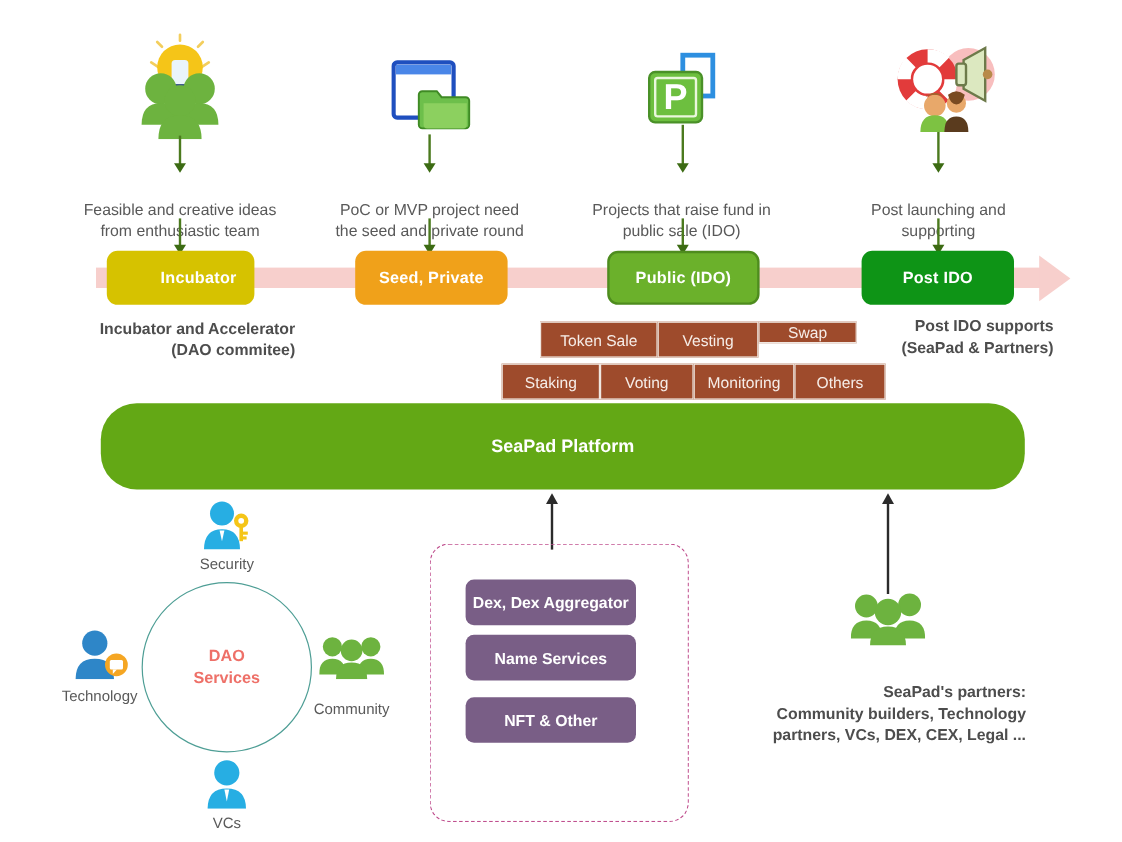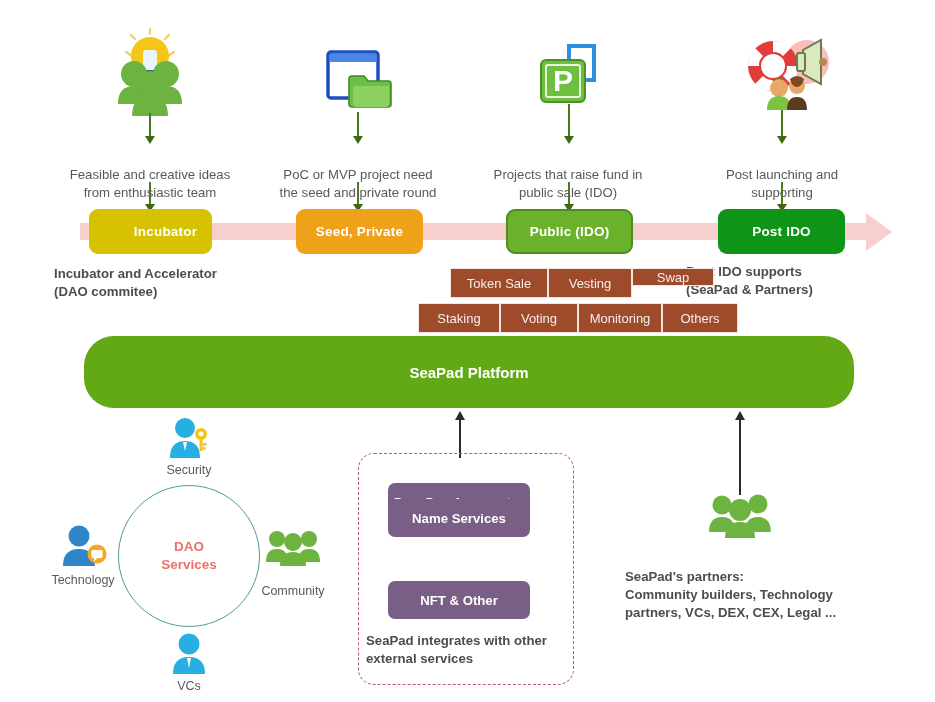--- a/index.html
+++ b/index.html
@@ -23,21 +23,21 @@
   
   .caption {
     text-align: center;
     font-size: 13.2px;
     line-height: 18px;
     color: #595959;
     white-space: pre-line;
     margin-top: 20px;
   }
   .bold-note {
-    text-align: left;
+    text-align: right;
     font-size: 13.2px;
     line-height: 18px;
     color: #4d4d4d;
     font-weight: bold;
     white-space: pre-line;
   }
   .small-label {
     text-align: center;
     font-size: 12.5px;
     line-height: 16px;
@@ -366,28 +366,26 @@
       <path d="M19 26 l2 10 l2 -10 z" fill="#ffffff"></path>
     </svg>
   </div>
   <div class="abs small-label" style="left:139px; top:678px; width:100px;">VCs</div>
 
   <div class="abs dashbox" style="left:358px; top:453px; width:216px; height:232px;"></div>
 
   <div class="abs svc" style="left:388px; top:483px; width:142px; height:38px;">
     <span>Dex, Dex Aggregator</span>
   </div>
-  <div class="abs svc" style="left:388px; top:499px; width:142px; height:38px;">
+  <div class="abs svc" style="left:388px; top:529px; width:142px; height:38px;">
     <span>Name Services</span>
   </div>
   <div class="abs svc" style="left:388px; top:581px; width:142px; height:38px;">
     <span>NFT &amp; Other</span>
   </div>
-  <div class="abs bold-note" style="left:366px; top:632px; width:200px;">SeaPad integrates with other
-external services</div>
 
   <div class="abs" style="left:709px; top:492px; width:62px; height:46px;">
     <svg width="62" height="46" viewBox="0 0 62 46">
       <circle cx="13" cy="13" r="9.5" fill="#6DB33F"></circle>
       <path d="M0 40 q0-15 13-15 q13 0 13 15 z" fill="#6DB33F"></path>
       <circle cx="49" cy="12" r="9.5" fill="#6DB33F"></circle>
       <path d="M36 40 q0-15 13-15 q13 0 13 15 z" fill="#6DB33F"></path>
       <circle cx="31" cy="18" r="11" fill="#6DB33F"></circle>
       <path d="M16 46 q0-16 15-16 q15 0 15 16 z" fill="#6DB33F"></path>
     </svg>

